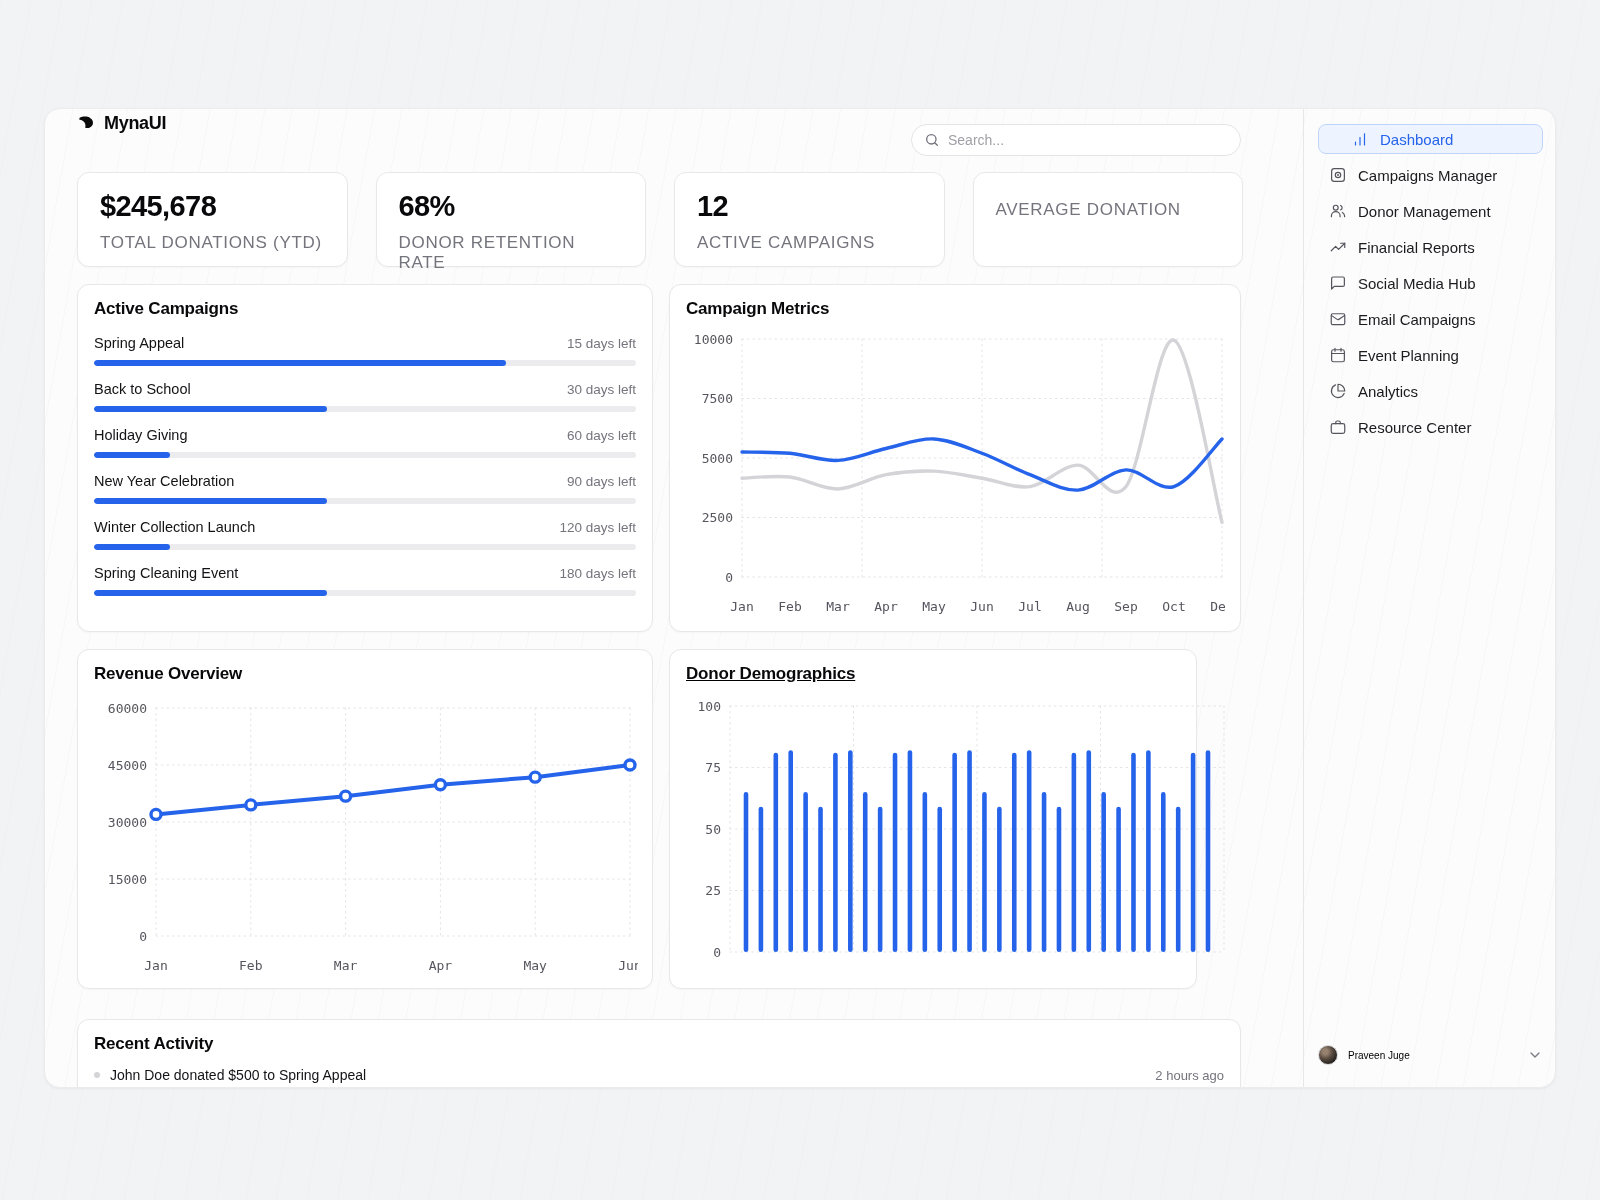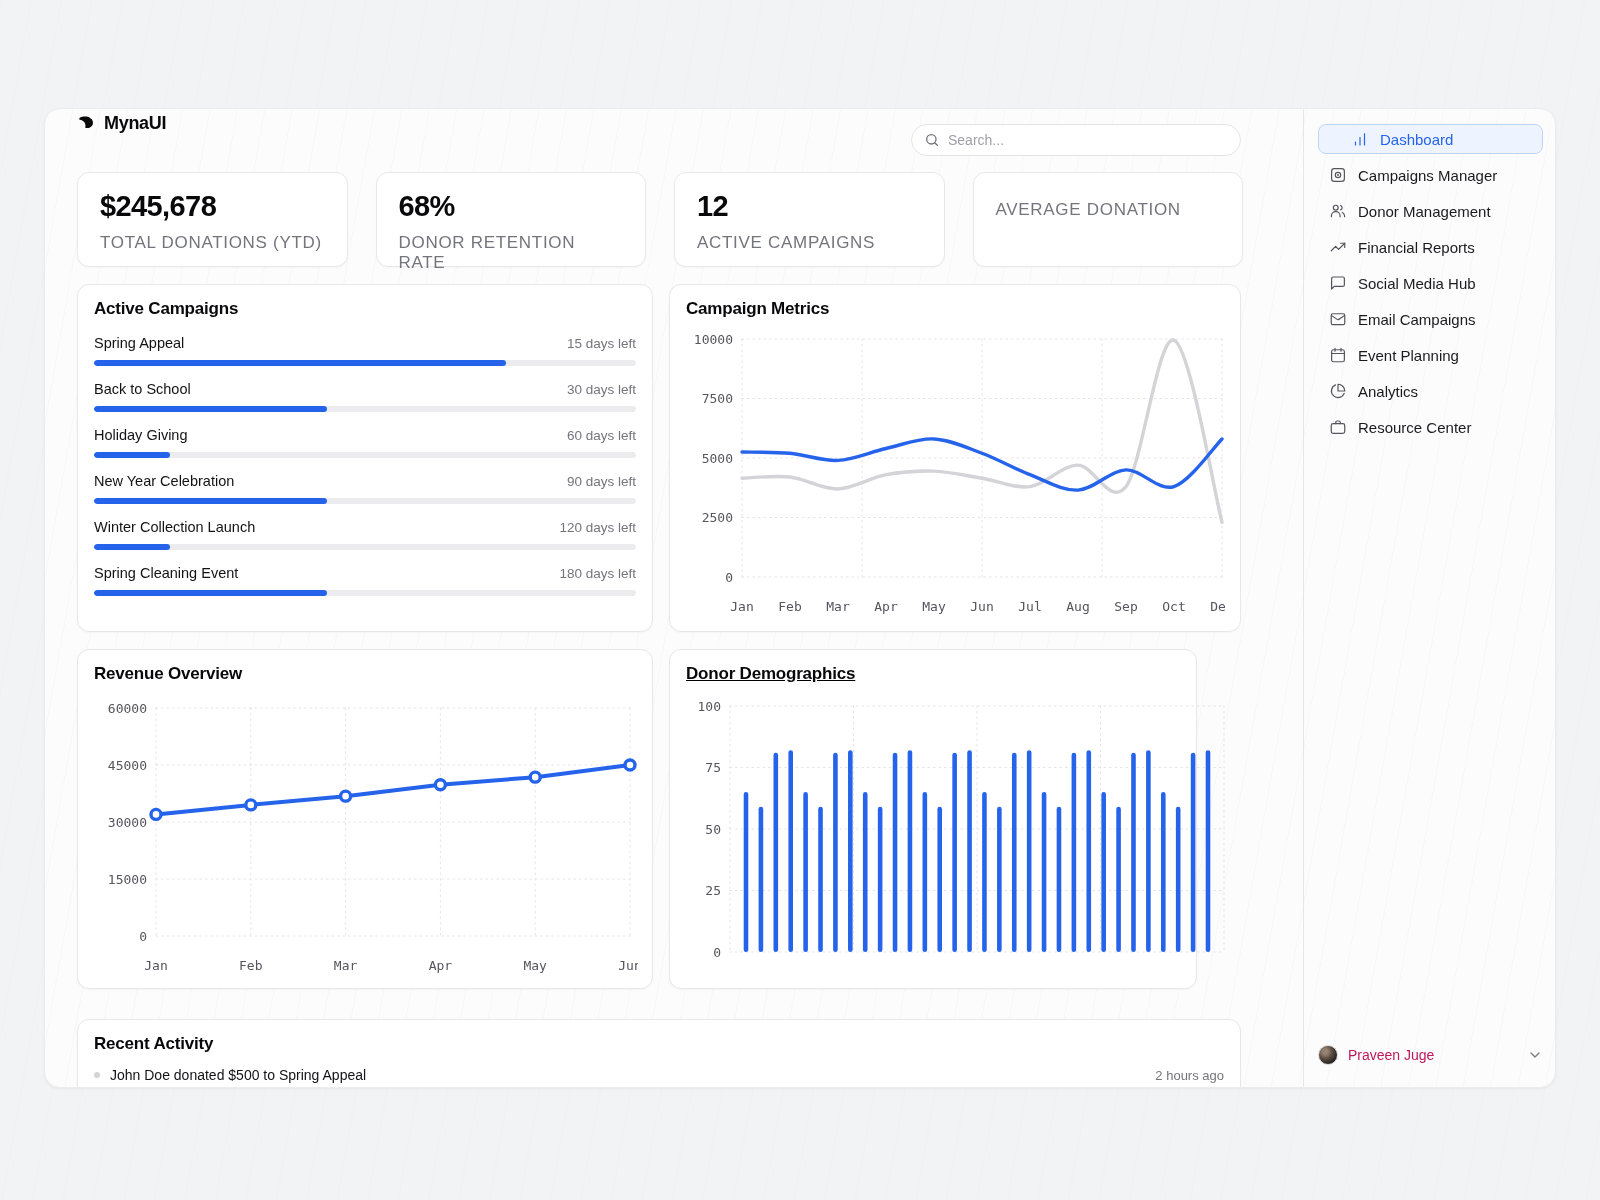--- a/index.html
+++ b/index.html
@@ -79,21 +79,21 @@
     border:1px solid transparent; cursor:pointer; position:relative; }
   .nav-item.active { background:#eef4ff; border-color:#bfd4fb; color:#2563eb;padding-left:32px; }
   .nav-icon { width:18px; height:18px; display:flex; color:#55555e; flex:none; }
   .nav-item.active .nav-icon { color:#2563eb; }
 
   .user-row { position:absolute; left:14px; right:14px; bottom:22px;
     display:flex; align-items:center; gap:10px; cursor:pointer; }
   .avatar { width:20px; height:20px; border-radius:50%; flex:none;
     background:radial-gradient(circle at 35% 32%, #96816f 0 16%, #594b40 42%, #201d1b 78%);
     border:1px solid #d9d9de; }
-  .user-name { font-size:14px; color:#be185d; }
+  .user-name { font-size:10px; color:#000000; }
   .chevron { margin-left:auto; width:16px; height:16px; color:#7c7c85; }
 
   svg.chart text { font-family:"DejaVu Sans Mono", monospace; font-size:13px; fill:#55555e; }
 </style>
 </head>
 <body>
 
 <div class="app">
   <div class="main">
 

